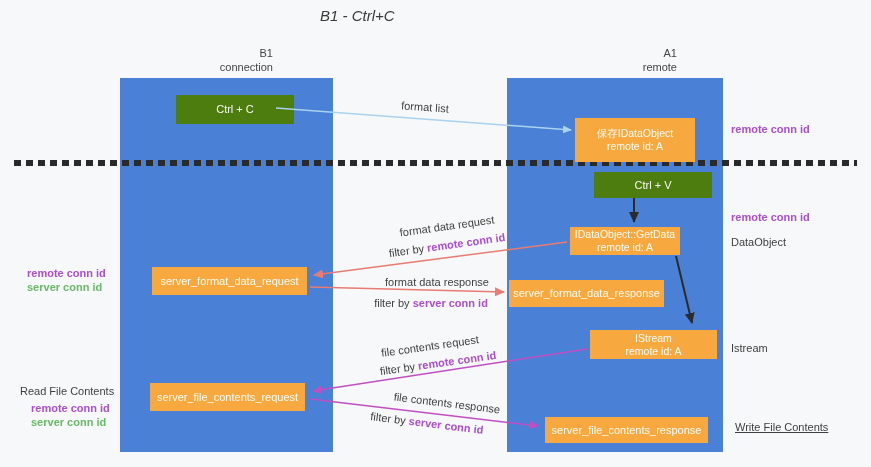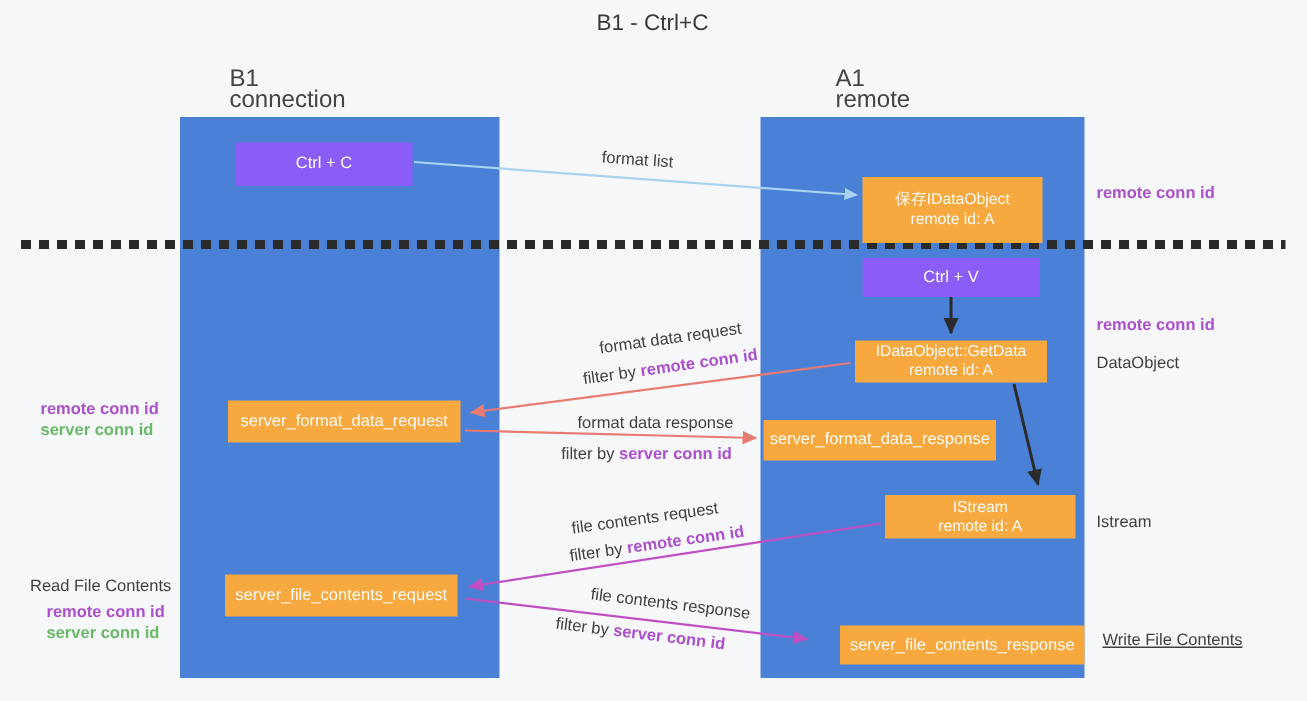--- a/index.html
+++ b/index.html
@@ -1,40 +1,40 @@
 <!DOCTYPE html>
 <html><head>
 <meta charset="utf-8">
 <style>
   html,body{margin:0;padding:0;background:#f7f8f9;}
   .stage{
     position:relative;width:871px;height:467px;background:#f7f8f9;
     font-family:"Liberation Sans",sans-serif;overflow:hidden;
   }
   .title{
-    position:absolute;left:320px;top:6px;width:230px;text-align:center;
-    font-size:15px;line-height:19px;color:#3a3a3a;
+    position:absolute;left:320px;top:6px;width:230px;
+    font-size:15px;line-height:19px;color:#3a3a3a;font-style:italic;
   }
   .col-header{
-    position:absolute;width:120px;text-align:left;top:46px;
-    font-size:16px;line-height:14px;color:#444;
+    position:absolute;width:120px;text-align:right;top:46px;
+    font-size:11px;line-height:14px;color:#444;
   }
   .column{
     position:absolute;top:78px;height:374px;background:#4a80d5;
   }
   .dashed{
     position:absolute;left:14px;top:160px;width:843px;height:6px;
     background:repeating-linear-gradient(90deg,#2a2a2a 0 7px,transparent 7px 12px);
   }
   .box{
     position:absolute;display:flex;flex-direction:column;align-items:center;
     justify-content:center;color:#fbfbf4;text-align:center;font-size:11px;
     line-height:13px;white-space:nowrap;
   }
-  .box.green{background:#8b5cf6;}
+  .box.green{background:#4d7c0f;margin-left:19px;}
   .box.orange{background:#f7a940;}
   .box .sub{font-size:10.5px;}
   .side-label{
     position:absolute;font-size:11px;line-height:13px;color:#3f3f3f;white-space:nowrap;
   }
   .purple{color:#ab4fcd;font-weight:bold;}
   .greenlbl{color:#69b969;font-weight:bold;}
   .flow-label{
     position:absolute;font-size:11px;color:#3f3f3f;white-space:nowrap;
     transform:translate(-50%,-50%);
@@ -73,21 +73,21 @@
 
   <div class="box orange" style="left:575px;top:118px;width:120px;height:44px;">
     <div class="sub">保存IDataObject</div>
     <div class="sub">remote id: A</div>
   </div>
 
   <div class="box green" style="left:575px;top:172px;width:118px;height:26px;">
     <div>Ctrl + V</div>
   </div>
 
-  <div class="box orange" style="left:570px;top:227px;width:128px;height:28px;">
+  <div class="box orange" style="left:570px;top:227px;width:110px;height:28px;">
     <div class="sub">IDataObject::GetData</div>
     <div class="sub">remote id: A</div>
   </div>
 
   <div class="box orange" style="left:152px;top:267px;width:155px;height:28px;">
     <div>server_format_data_request</div>
   </div>
 
   <div class="box orange" style="left:509px;top:280px;width:155px;height:27px;">
     <div>server_format_data_response</div>
@@ -95,21 +95,21 @@
 
   <div class="box orange" style="left:590px;top:330px;width:127px;height:29px;">
     <div class="sub">IStream</div>
     <div class="sub">remote id: A</div>
   </div>
 
   <div class="box orange" style="left:150px;top:383px;width:155px;height:28px;">
     <div>server_file_contents_request</div>
   </div>
 
-  <div class="box orange" style="left:560px;top:417px;width:163px;height:26px;">
+  <div class="box orange" style="left:545px;top:417px;width:163px;height:26px;">
     <div>server_file_contents_response</div>
   </div>
 
   <div class="side-label purple" style="left:731px;top:123px;">remote conn id</div>
   <div class="side-label purple" style="left:731px;top:211px;">remote conn id</div>
   <div class="side-label" style="left:731px;top:236px;">DataObject</div>
   <div class="side-label" style="left:731px;top:342px;">Istream</div>
   <div class="side-label" style="left:735px;top:421px;text-decoration:underline;">Write File Contents</div>
 
   <div class="side-label purple" style="left:27px;top:267px;">remote conn id</div>

